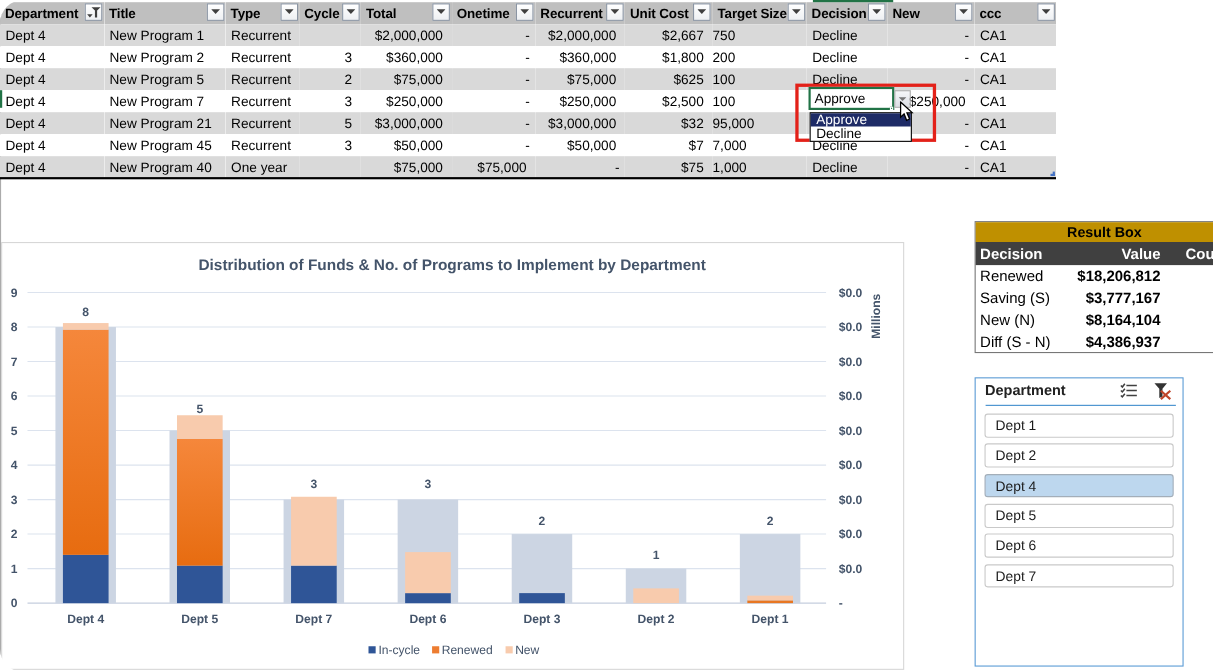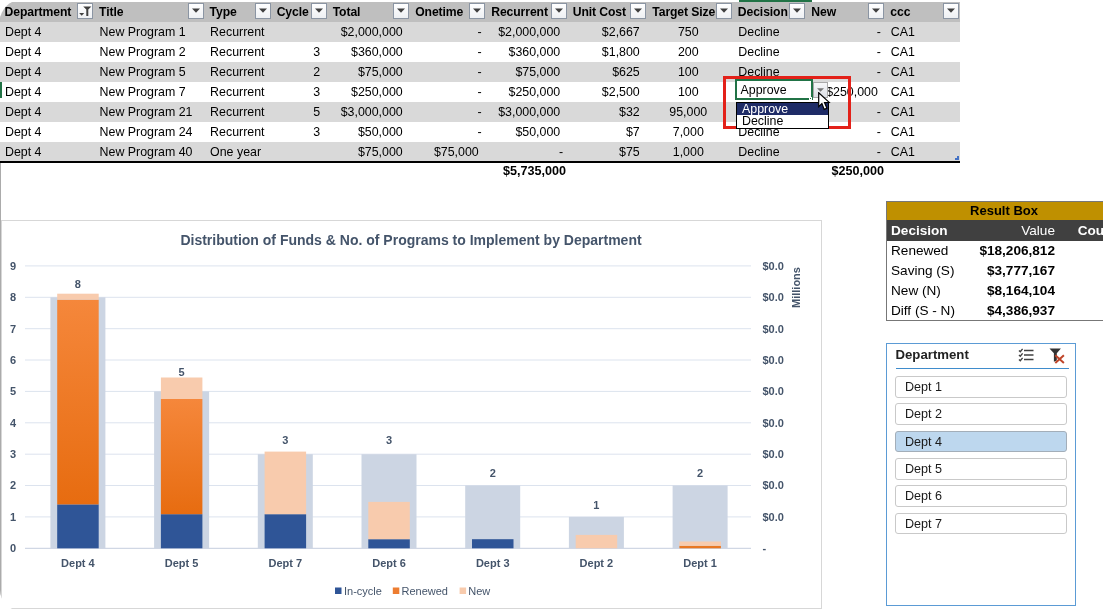--- a/index.html
+++ b/index.html
@@ -10,21 +10,21 @@
 
 #tbl { position:absolute; left:0; top:2px; width:960px; font-size:12.4px; color:#000; }
 table { border-collapse:collapse; table-layout:fixed; width:960px; }
 td,th { overflow:hidden; white-space:nowrap; vertical-align:middle; padding:0; height:20px; }
 thead th { height:20px; background:#bfbfbf; font-weight:bold; text-align:left; padding-left:4.5px; font-size:12.2px; position:relative; letter-spacing:-0.1px; }
 tbody tr:nth-child(odd) td { background:#d9d9d9; }
 tbody tr:nth-child(even) td { background:#ffffff; }
 td.l { text-align:left; padding-left:5px; }
 td.r { text-align:right; padding-right:8px; }
 td.d { text-align:right; padding-right:5px; }
-td.t { text-align:center; padding-right:4.5px; }
+td.t { text-align:left; padding-right:4.5px; }
 .fbtn { position:absolute; right:1.5px; top:0.5px; width:16px; height:16px; background:linear-gradient(#ffffff,#eef0f3); border:1px solid #8b95a3; display:flex; align-items:center; justify-content:center; }
 .fbtn svg { display:block; }
 
 
 #totrow { position:absolute; top:163px; left:0; width:960px; height:19px; font-weight:bold; font-size:12.6px; }
 #redbox { position:absolute; left:723px; top:76px; width:128px; height:53px; border:3.6px solid #e32119; z-index:30; }
 #greencell { position:absolute; left:734.5px; top:78.5px; width:78.5px; height:21px; border:2px solid #217346; background:#fff; z-index:31; font-size:12.4px; line-height:18px; padding-left:4px; }
 #ddbtn { position:absolute; left:813.2px; top:82.3px; width:15.3px; height:15.6px; background:linear-gradient(#f6f7f9,#dcdfe5); border:1px solid #a9a9a9; z-index:32; display:flex; align-items:center; justify-content:center; }
 #ddlist { position:absolute; left:735.5px; top:101.5px; width:93px; border:1px solid #000; background:#fff; z-index:33; font-size:12.4px; }
 #ddlist .it { height:12.5px; line-height:12.8px; padding-left:5.5px; }
@@ -34,21 +34,21 @@
 #chart { position:absolute; left:1px; top:220px; width:821px; height:389px; border:1px solid #d7d7d7; background:#fff; }
 
 
 #rbox { position:absolute; left:886px; top:201px; width:236px; height:119.5px; border:1.5px solid #777; background:#fff; font-size:13.6px; }
 #rbox .gold { height:18px; background:#bf9000; text-align:center; font-weight:bold; font-size:13px; line-height:18px; color:#000; }
 #rbox .dark { height:21px; background:#404040; color:#fff; font-weight:bold; position:relative; line-height:21px; }
 #rbox .row { height:19.9px; position:relative; line-height:19.9px; }
 #rbox .c1 { position:absolute; left:4px; }
 #rbox .c2 { position:absolute; right:66px; font-weight:bold; }
 #rbox .c3 { position:absolute; right:4px; font-weight:bold; }
-#rbox .dark .c2 { font-weight:normal; }
+#rbox .dark .c2 { font-weight:bold; }
 
 
 #slicer { position:absolute; left:885.5px; top:342.5px; width:190px; height:263.5px; border:1.5px solid #5b9bd5; background:#fff; }
 #slicer .hdr { position:absolute; left:9px; top:3.5px; font-size:13.2px; font-weight:bold; color:#222; }
 #slicer .hline { position:absolute; left:9px; top:24.5px; width:173px; height:1.4px; background:#3f8ccc; }
 .sitem { position:absolute; left:8.5px; width:172px; height:21.5px; border:1px solid #c9c9c9; border-radius:3px; background:#fff; font-size:12.6px; line-height:20px; padding-left:9px; color:#1a1a1a; }
 .sitem.sel { background:#bdd7ee; border-color:#a3aeb9; }
 </style>
 </head>
 <body>
@@ -206,21 +206,21 @@
             <td class="d">-</td>
             <td class="r">$3,000,000</td>
             <td class="r">$32</td>
             <td class="t">95,000</td>
             <td class="l">Decline</td>
             <td class="d">-</td>
             <td class="l">CA1</td>
           </tr>
 <tr>
             <td class="l">Dept 4</td>
-            <td class="l">New Program 24</td>
+            <td class="l">New Program 45</td>
             <td class="l">Recurrent</td>
             <td class="r">3</td>
             <td class="r">$50,000</td>
             <td class="d">-</td>
             <td class="r">$50,000</td>
             <td class="r">$7</td>
             <td class="t">7,000</td>
             <td class="l">Decline</td>
             <td class="d">-</td>
             <td class="l">CA1</td>
@@ -240,24 +240,20 @@
             <td class="l">CA1</td>
           </tr>
 </tbody>
 </table>
 </div>
 
 <div class="abs" style="left:0;top:160.5px;width:960px;height:2.5px;background:#000;"></div>
 
 <div class="abs" style="left:955px;top:156px;width:4px;height:4px;border-right:2px solid #4472c4;border-bottom:2px solid #4472c4;"></div>
 
-<div id="totrow">
-<span class="abs" style="left:0;width:566px;text-align:right;top:1px;">$5,735,000</span>
-<span class="abs" style="left:0;width:884px;text-align:right;top:1px;">$250,000</span>
-</div>
 
 <div id="redbox"></div>
 <div id="greencell">Approve<div class="abs" style="right:-1px;bottom:-2.5px;width:3.5px;height:3px;background:#217346;border:1px solid #fff;"></div></div>
 <div id="ddbtn">
       <svg width="7" height="4">
         <path d="M0 0.3h7L3.5 3.8z" fill="#767676"></path>
       </svg>
     </div>
 <div id="ddlist">
 <div class="it" style="background:#1e2b66;color:#fff;">Approve</div>

